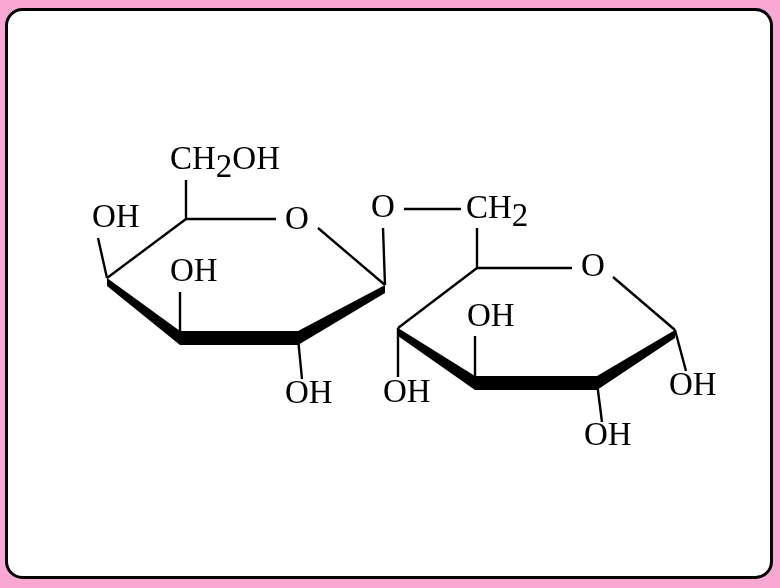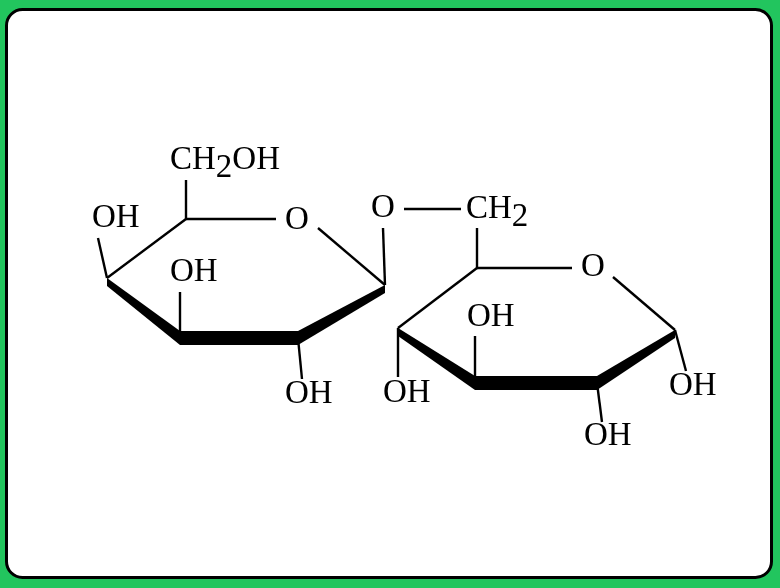--- a/index.html
+++ b/index.html
@@ -8,21 +8,21 @@
     padding: 0;
     background: #ffffff;
   }
   body {
     font-family: "Liberation Serif", "DejaVu Serif", serif;
   }
   #figure-frame {
     position: relative;
     width: 780px;
     height: 588px;
-    background: #22c55e;
+    background: #f9a8d4;
     overflow: hidden;
   }
   #structure-svg {
     position: absolute;
     left: 0;
     top: 0;
     width: 780px;
     height: 588px;
     display: block;
   }

